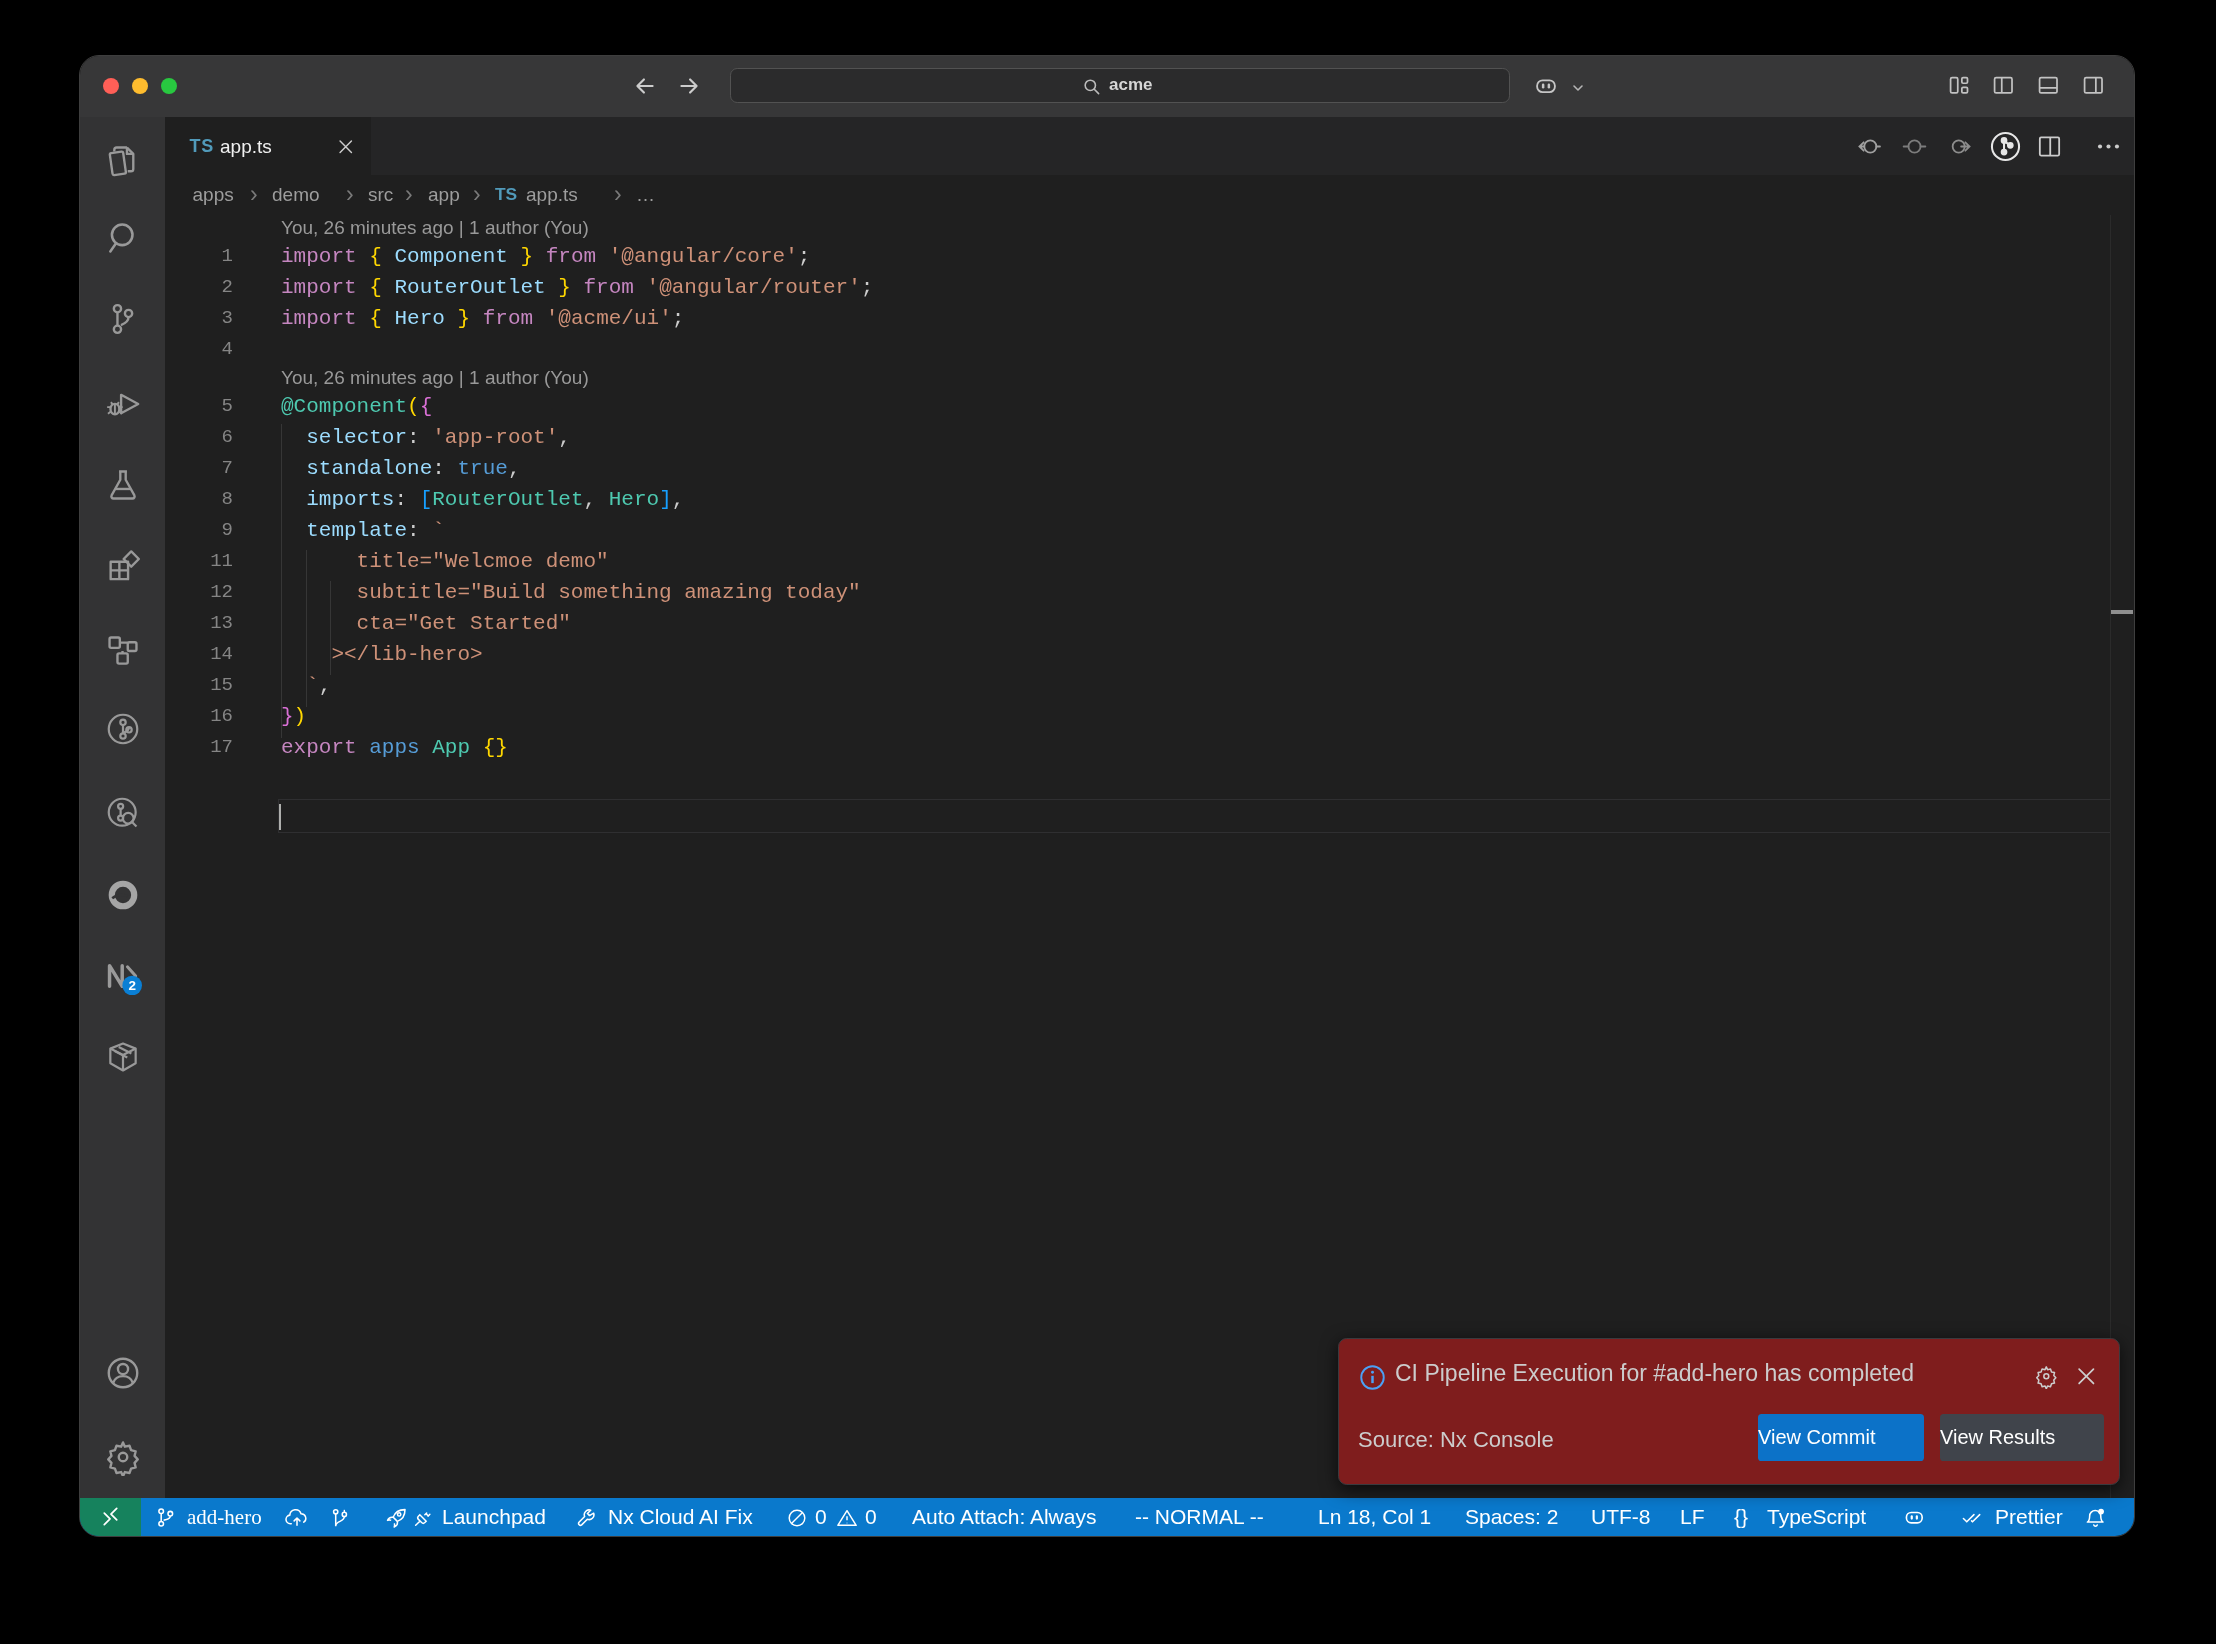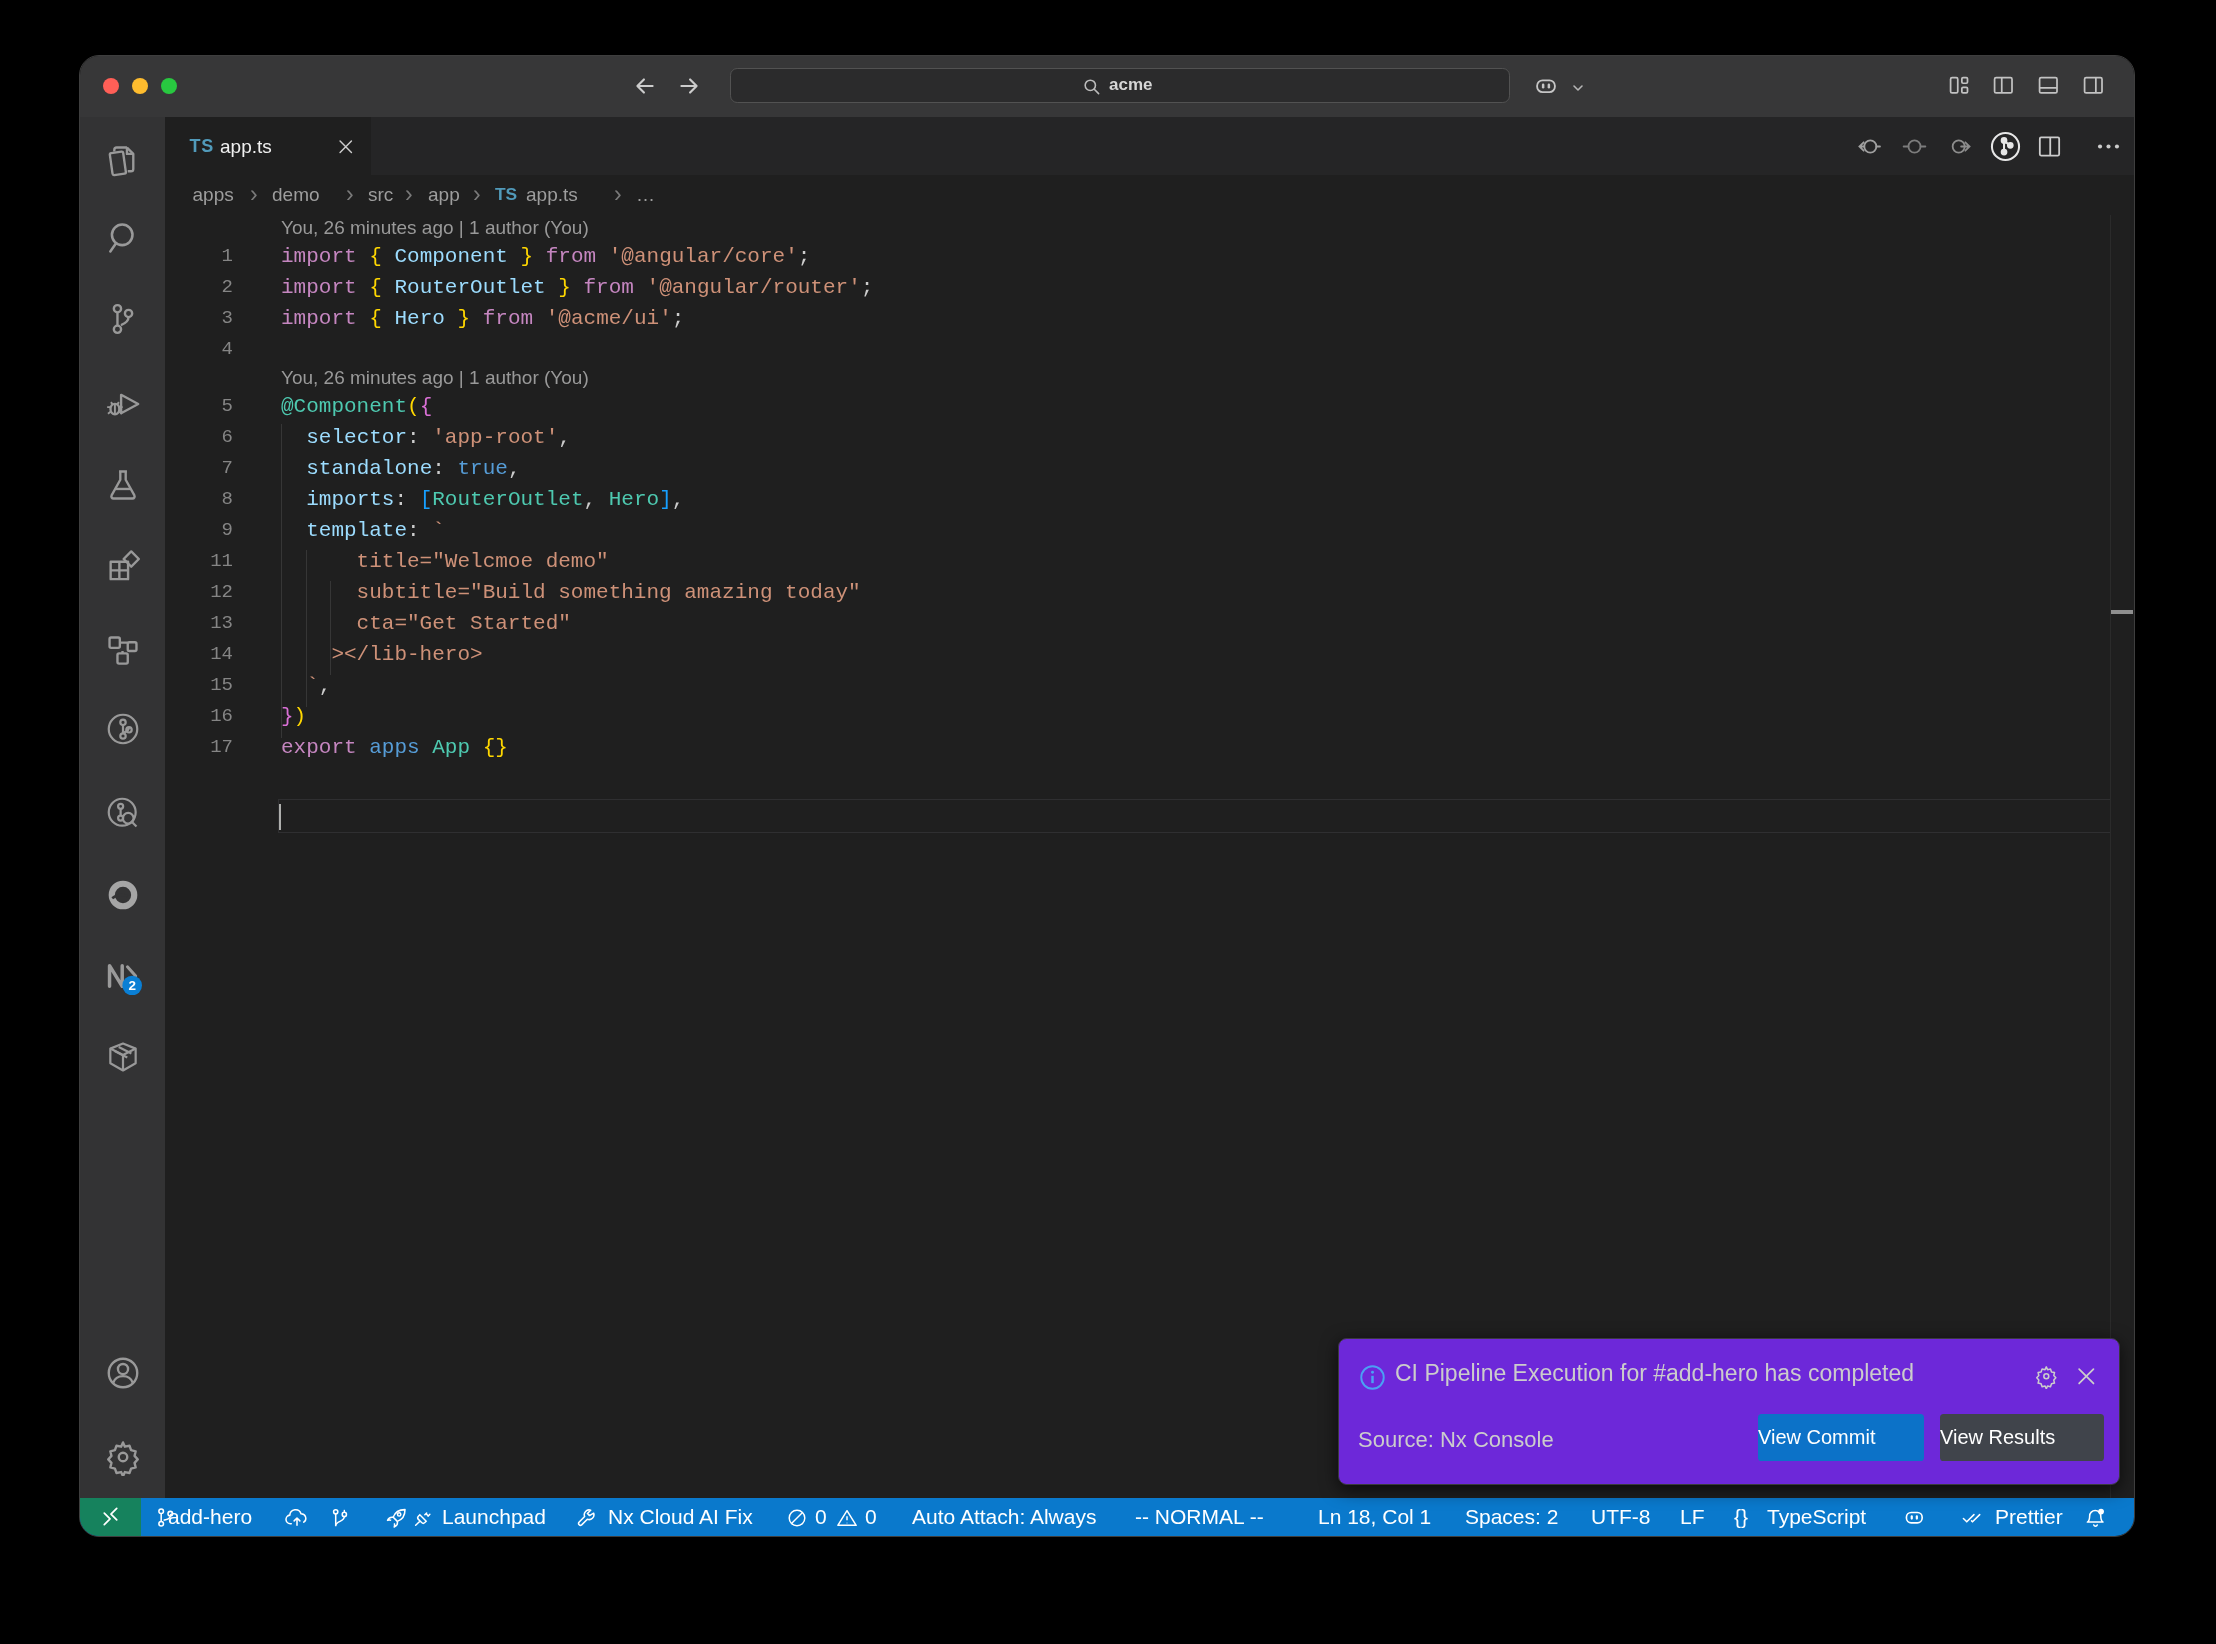--- a/index.html
+++ b/index.html
@@ -32,21 +32,21 @@
 .kw{color:#569cd6;}
 .w{color:#cccccc;}
 .guide{position:absolute;width:1.4px;background:#363636;}
 #curline{position:absolute;left:198px;top:743px;width:1833px;height:34px;border:1.4px solid #2f2f31;}
 #cursor{position:absolute;left:199px;top:748px;width:2.2px;height:26px;background:#aeafad;}
 #sbline{position:absolute;left:2030px;top:159px;width:1.4px;height:1283px;background:#2b2b2b;}
 #sbdash{position:absolute;left:2031px;top:554px;width:22.4px;height:4.3px;background:#8f8f8f;}
 #statusbar{position:absolute;left:0;top:1442px;width:2054px;height:38px;background:#0a79cc;color:#ffffff;font-size:21px;}
 #remote{position:absolute;left:0;top:0;width:61px;height:38px;background:#16825d;}
 .sb{position:absolute;top:0;height:38px;line-height:38px;white-space:nowrap;}
-#notif{position:absolute;left:1258px;top:1282px;width:782px;height:147px;background:#6d28d9;border:0.7px solid #3a3a3e;border-radius:8.7px;box-shadow:0 4.3px 17.4px rgba(0,0,0,.65);color:#cccccc;}
+#notif{position:absolute;left:1258px;top:1282px;width:782px;height:147px;background:#7f1d1d;border:0.7px solid #3a3a3e;border-radius:8.7px;box-shadow:0 4.3px 17.4px rgba(0,0,0,.65);color:#cccccc;}
 .btn{position:absolute;top:75px;height:47px;font-size:20px;line-height:47px;text-align:left;color:#ffffff;border-radius:3.6px;}
 </style></head>
 <body>
 <div id="win">
   <div id="titlebar">
     <div class="tl" id="tl-r"></div>
       <div class="tl" id="tl-y"></div>
       <div class="tl" id="tl-g"></div>
     <svg style="position:absolute;left:552px;top:17.4px;" width="26" height="26" viewBox="0 0 24 24" fill="none" stroke="#cccccc" stroke-width="2" stroke-linecap="round" stroke-linejoin="round">
         <path d="M19 12H5M11 6l-6 6 6 6"></path>
@@ -235,21 +235,21 @@
           <path d="M18.5 3.5L12.5 9.5L18.5 15.5"></path>
           <path d="M5.5 8.5L11.5 14.5L5.5 20.5"></path>
         </svg>
       </div>
     <svg class="sb" style="left:74px;top:8px;height:23px;" width="23" height="23" viewBox="0 0 24 24" fill="none" stroke="#ffffff" stroke-width="1.6">
         <circle cx="7.5" cy="5.5" r="2.4"></circle>
         <circle cx="7.5" cy="18.5" r="2.4"></circle>
         <circle cx="17" cy="8" r="2.4"></circle>
         <path d="M7.5 7.9v8.2M17 10.4c0 3.8-4.5 3.6-7 4.6"></path>
       </svg>
-    <div class="sb" style="left:88px;">add-hero</div>
+    <div class="sb" style="left:107px;font-family:Liberation Serif, serif;">add-hero</div>
     <svg class="sb" style="left:204px;top:8px;height:23px;" width="26" height="23" viewBox="0 0 26 24" fill="none" stroke="#ffffff" stroke-width="1.6" stroke-linecap="round" stroke-linejoin="round">
         <path d="M7 18.5h-1a4.5 4.5 0 0 1-.5-8.97A6 6 0 0 1 17.2 8a4.8 4.8 0 0 1 2.8 8.8"></path>
         <path d="M13 20v-7M10 15.5L13 12.5l3 3"></path>
       </svg>
     <svg class="sb" style="left:249px;top:8px;height:23px;" width="23" height="23" viewBox="0 0 24 24" fill="none" stroke="#ffffff" stroke-width="1.6">
         <circle cx="7" cy="6" r="2.2"></circle>
         <path d="M7 8.2V21M7 21c0-6 9-4 9-10"></path>
         <circle cx="16" cy="8.8" r="2.2"></circle>
         <path d="M16 4v2.6" stroke-width="1.4"></path>
       </svg>

